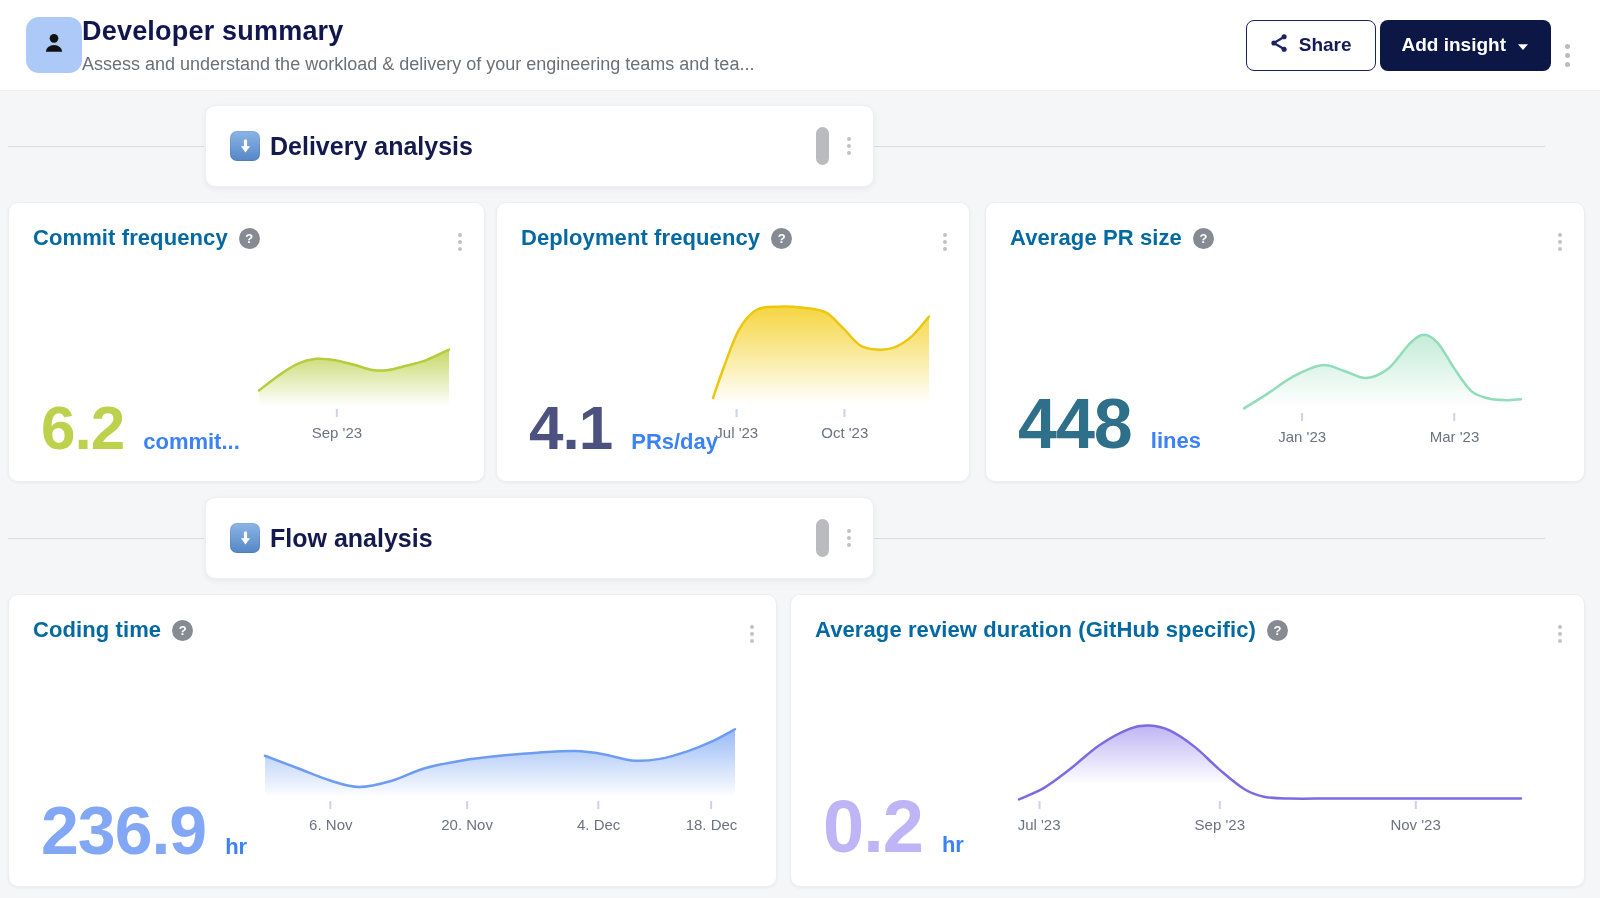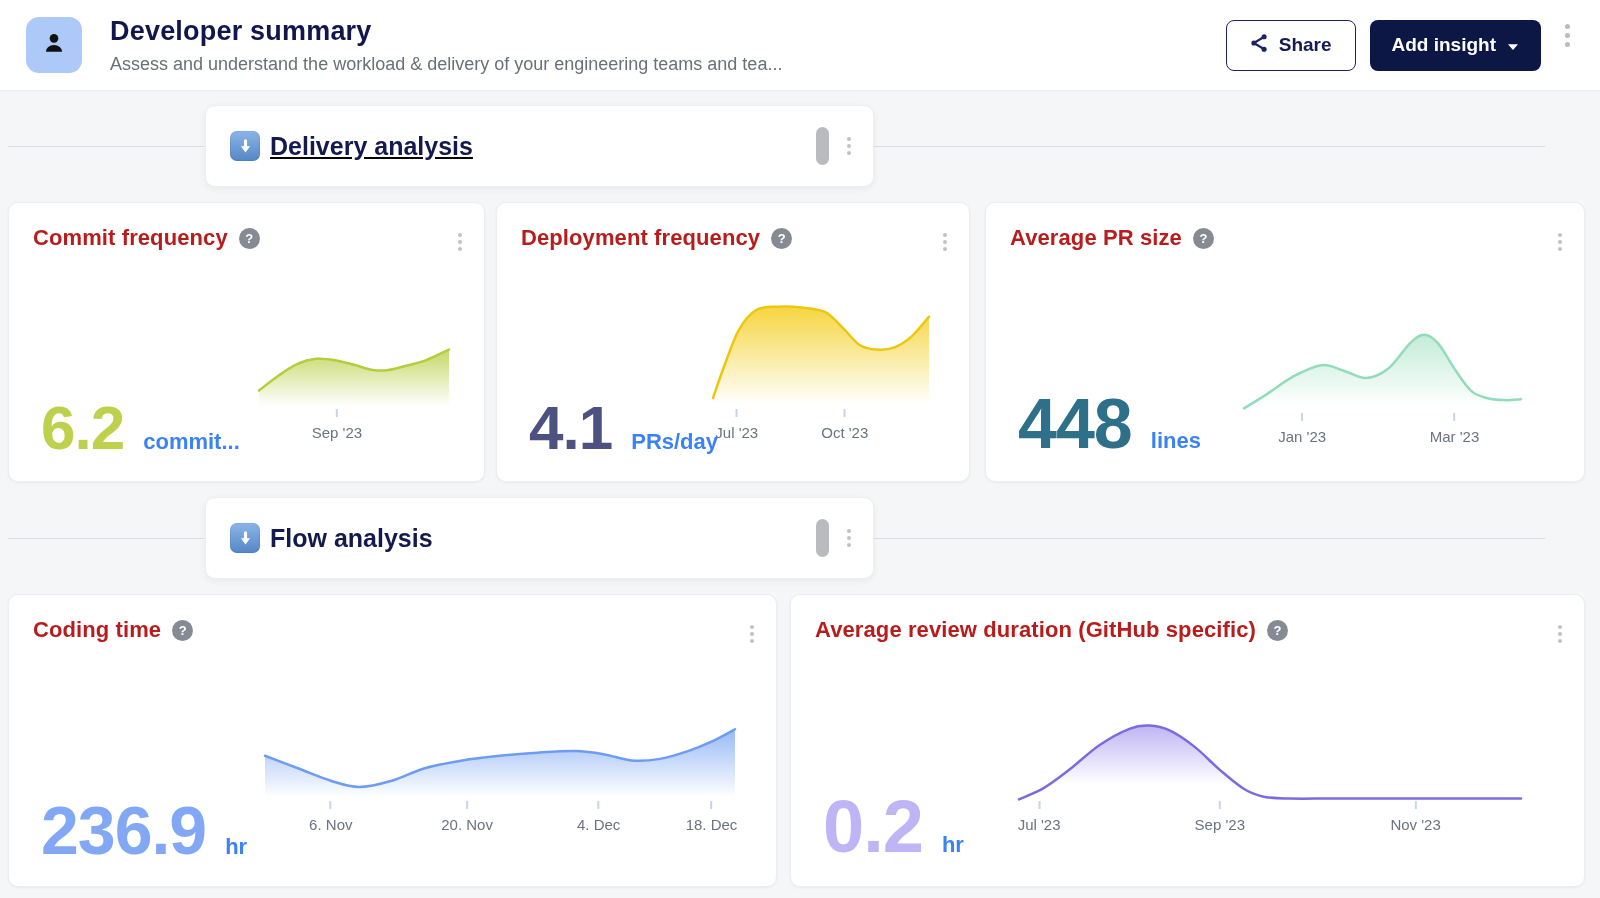--- a/index.html
+++ b/index.html
@@ -10,59 +10,59 @@
     -webkit-font-smoothing:antialiased;
   }
   
   #header{
     position:absolute;left:0;top:0;width:1600px;height:90px;background:#ffffff;
     display:flex;align-items:center;padding:0 26px;box-sizing:border-box;z-index:3;
     box-shadow:0 1px 0 #eceef2;
   }
   .avatar{width:56px;height:56px;border-radius:13px;background:#adc9f7;
     display:flex;align-items:center;justify-content:center;flex:0 0 auto;}
-  .header-text{margin-left:28px;flex:1;min-width:0;}
+  .header-text{flex:1;min-width:0;}
   .page-title{font-size:27px;font-weight:700;color:#11164e;letter-spacing:.2px;}
   .page-subtitle{font-size:18px;color:#697077;margin-top:7px;white-space:nowrap;overflow:hidden;}
-  .header-actions{display:flex;align-items:flex-start;gap:14px;margin-left:16px;flex:0 0 auto;}
+  .header-actions{display:flex;align-items:flex-end;gap:4px;margin-left:16px;flex:0 0 auto;}
   .btn{height:51px;border-radius:8px;font-size:19px;font-weight:600;display:flex;
     align-items:center;gap:11px;cursor:pointer;box-sizing:border-box;}
   .btn-outline{background:#fff;border:1.5px solid #1c2363;color:#131a55;padding:0 23px;}
   .btn-primary{background:#0c1745;border:none;color:#ffffff;padding:0 22px;}
   .kebab{display:flex;flex-direction:column;align-items:center;gap:3px;cursor:pointer;padding:4px;}
   .kebab i{width:4px;height:4px;border-radius:50%;background:#bfc3c9;display:block;}
   .kebab.big i{width:5px;height:5px;gap:4px;background:#b7bbc2;}
   .kebab.big{gap:4px;margin-left:6px;}
   
   .divider{position:absolute;height:1px;background:#d9dce2;}
   #div0a{left:8px;top:146px;width:196px;}
   #div0b{left:873px;top:146px;width:672px;}
   #div1a{left:8px;top:538px;width:196px;}
   #div1b{left:873px;top:538px;width:672px;}
   .section-card{position:absolute;left:205px;width:667px;height:80px;background:#fff;
     border:1px solid #edeff3;border-radius:10px;box-shadow:0 2px 6px rgba(16,24,40,.06);}
-  #sec0{top:105px;text-decoration:underline;} #sec1{top:497px;}
+  #sec0{top:105px;} #sec1{top:497px;}
   .section-inner{display:flex;align-items:center;height:100%;padding:0 18px 0 24px;box-sizing:border-box;}
   .sec-emoji{width:30px;height:30px;border-radius:7px;flex:0 0 auto;
     background:linear-gradient(180deg,#8cb5e7 0%,#5486c6 100%);
     box-shadow:inset 0 0 0 1px rgba(0,0,0,.06);
     display:flex;align-items:center;justify-content:center;}
   .section-title{font-size:25px;font-weight:700;color:#141a4e;margin-left:10px;flex:1;}
   .drag-pill{width:13px;height:38px;border-radius:7px;background:#b9bbbe;cursor:grab;flex:0 0 auto;}
   .section-kebab{margin-left:14px;}
   
   .metric-card{position:absolute;background:#fff;border:1px solid #eceef2;border-radius:10px;
     box-shadow:0 1px 3px rgba(16,24,40,.05);}
   #card0{left:8px;  top:202px;width:475px;height:278px;}
   #card1{left:496px;top:202px;width:472px;height:278px;}
   #card2{left:985px;top:202px;width:598px;height:278px;}
   #card3{left:8px;  top:594px;width:767px;height:291px;}
   #card4{left:790px;top:594px;width:793px;height:291px;}
   .card-head{position:absolute;top:22px;left:24px;right:48px;display:flex;align-items:center;gap:11px;}
-  .card-title{font-size:22px;font-weight:700;color:#b91c1c;letter-spacing:.1px;white-space:nowrap;}
+  .card-title{font-size:22px;font-weight:700;color:#0369a1;letter-spacing:.1px;white-space:nowrap;}
   .help{width:21px;height:21px;border-radius:50%;background:#868b93;color:#fff;
     font-size:13px;font-weight:700;display:flex;align-items:center;justify-content:center;
     cursor:pointer;flex:0 0 auto;}
   .card-kebab{position:absolute;top:26px;right:18px;}
   .metric-value{position:absolute;left:32px;bottom:22px;display:flex;align-items:baseline;gap:19px;}
   .num{font-weight:700;letter-spacing:-1px;line-height:1;}
   #card0 .num{font-size:62px;} #card1 .num{font-size:62px;} #card2 .num{font-size:70px;}
   #card3 .num{font-size:68px;margin-top:6px;} #card4 .num{font-size:74px;}
   .unit{font-size:22px;font-weight:700;color:#3b82f6;}
   .chart{position:absolute;}

